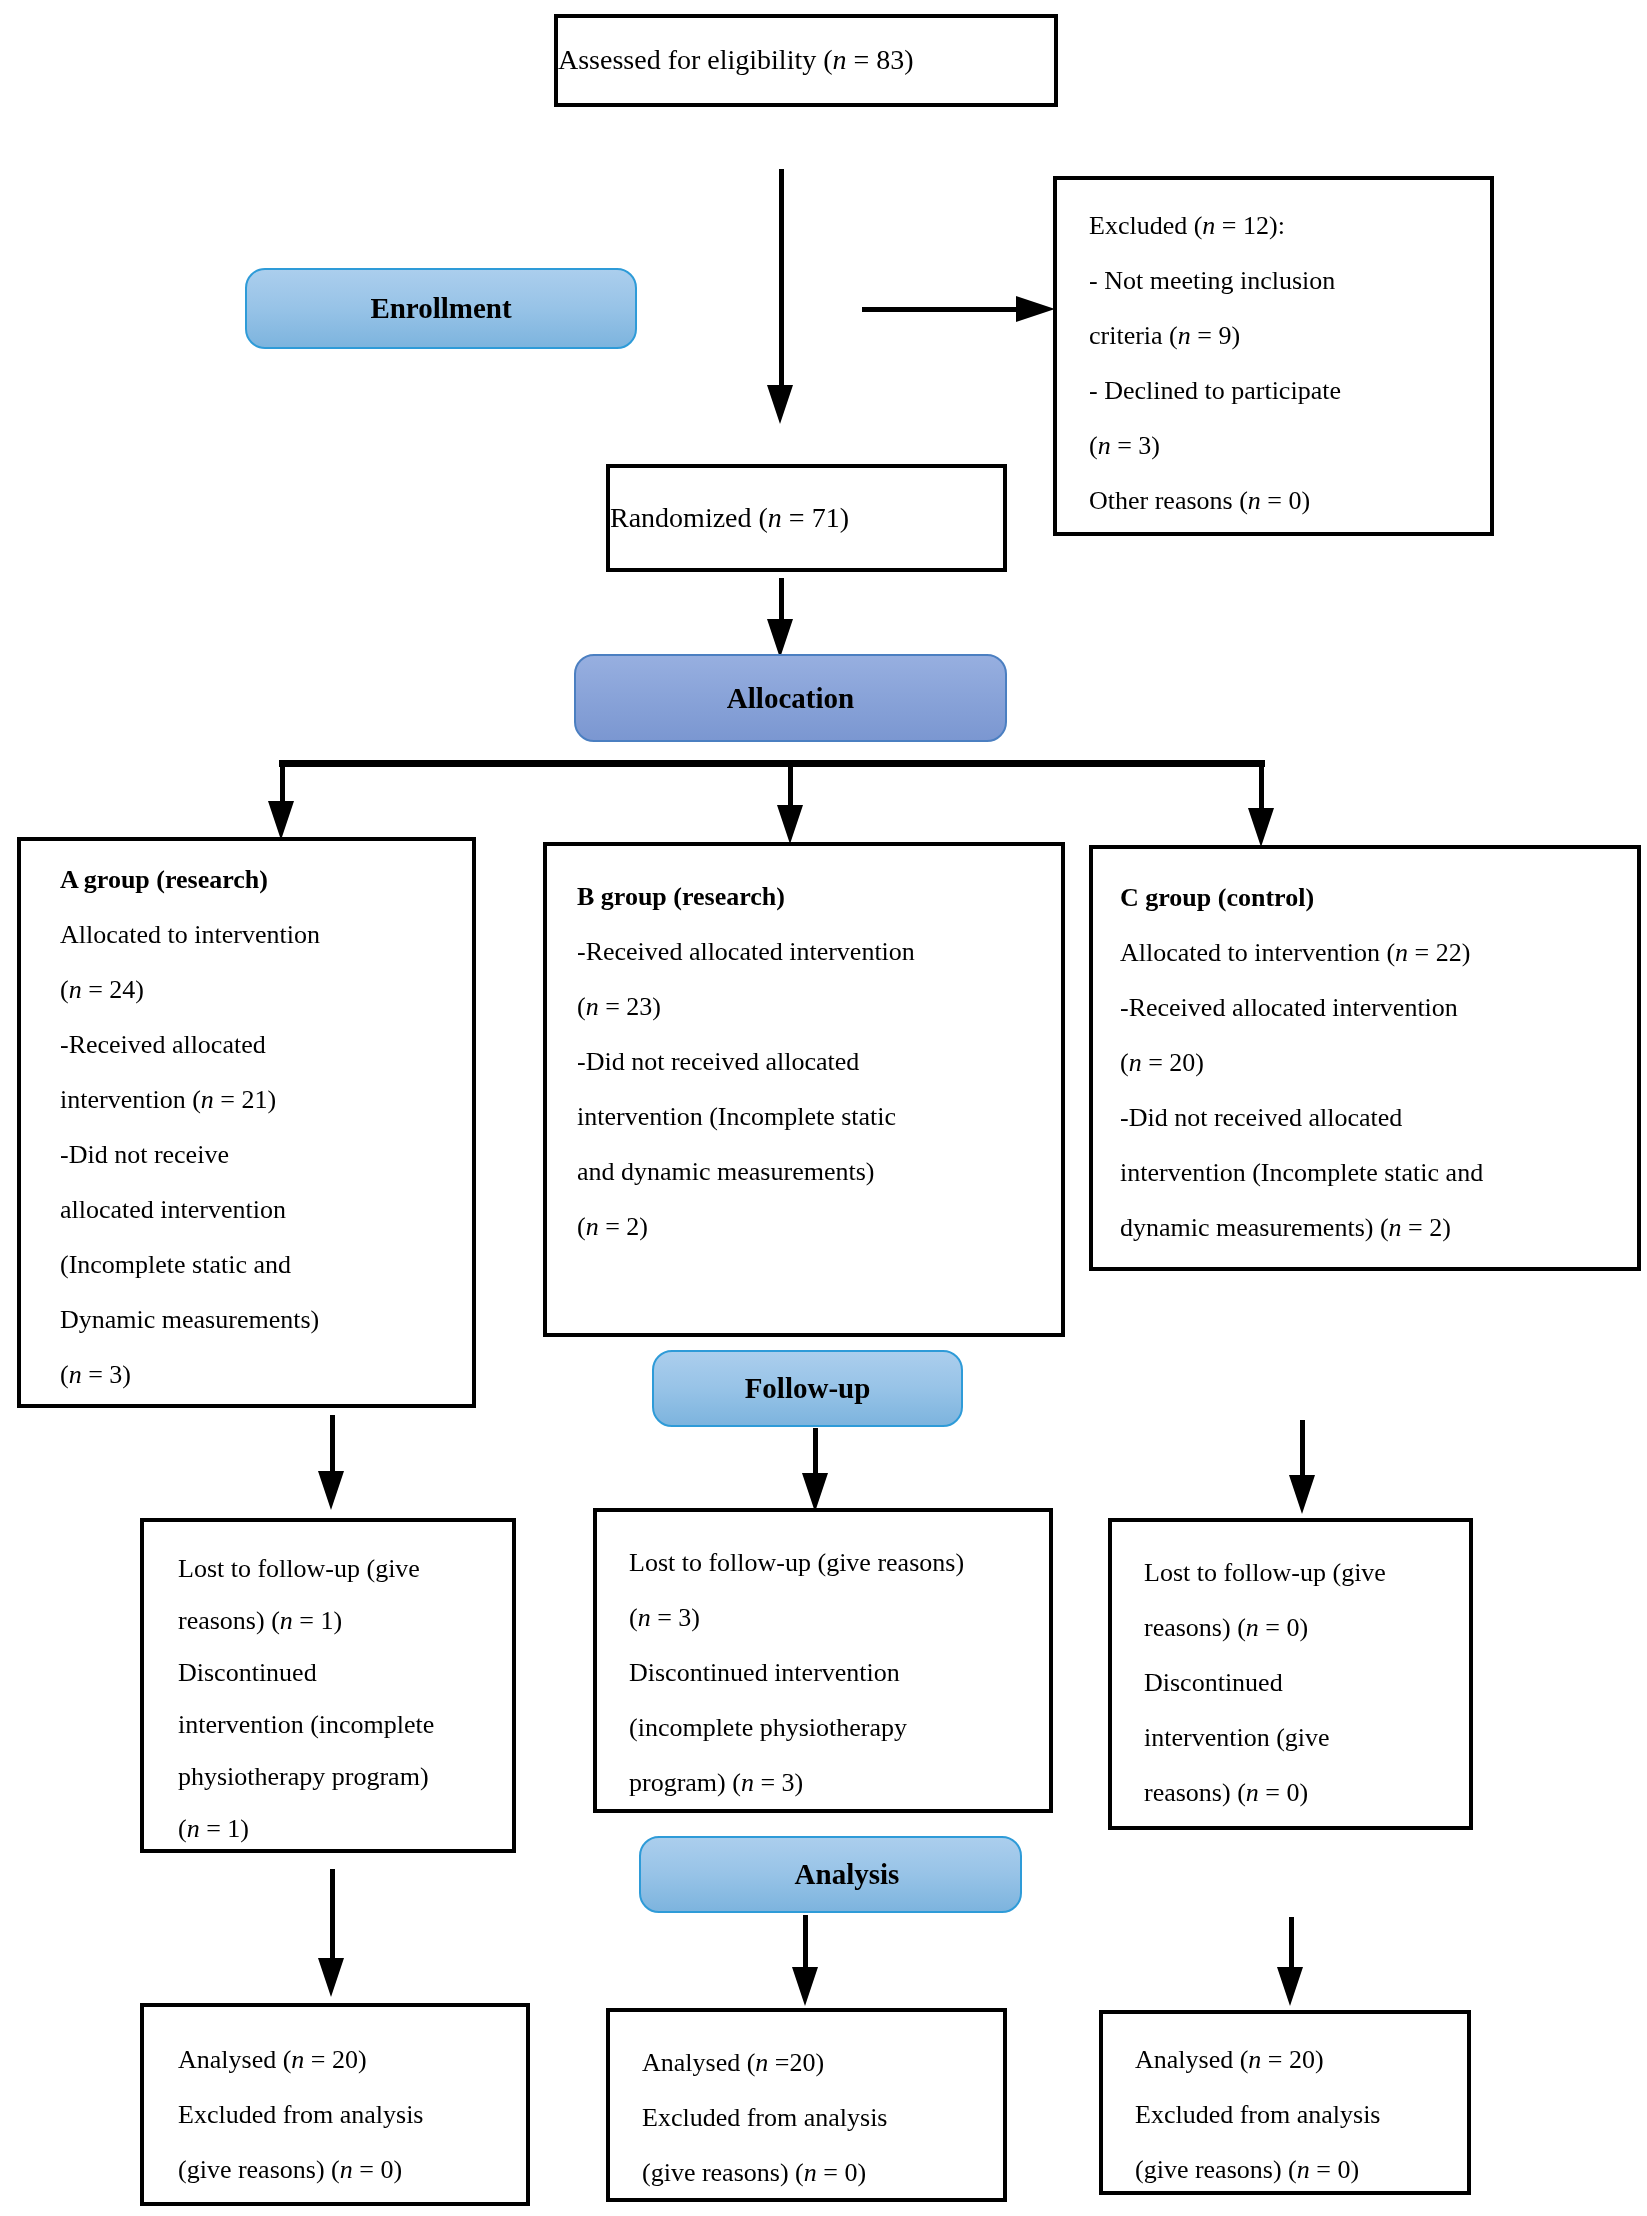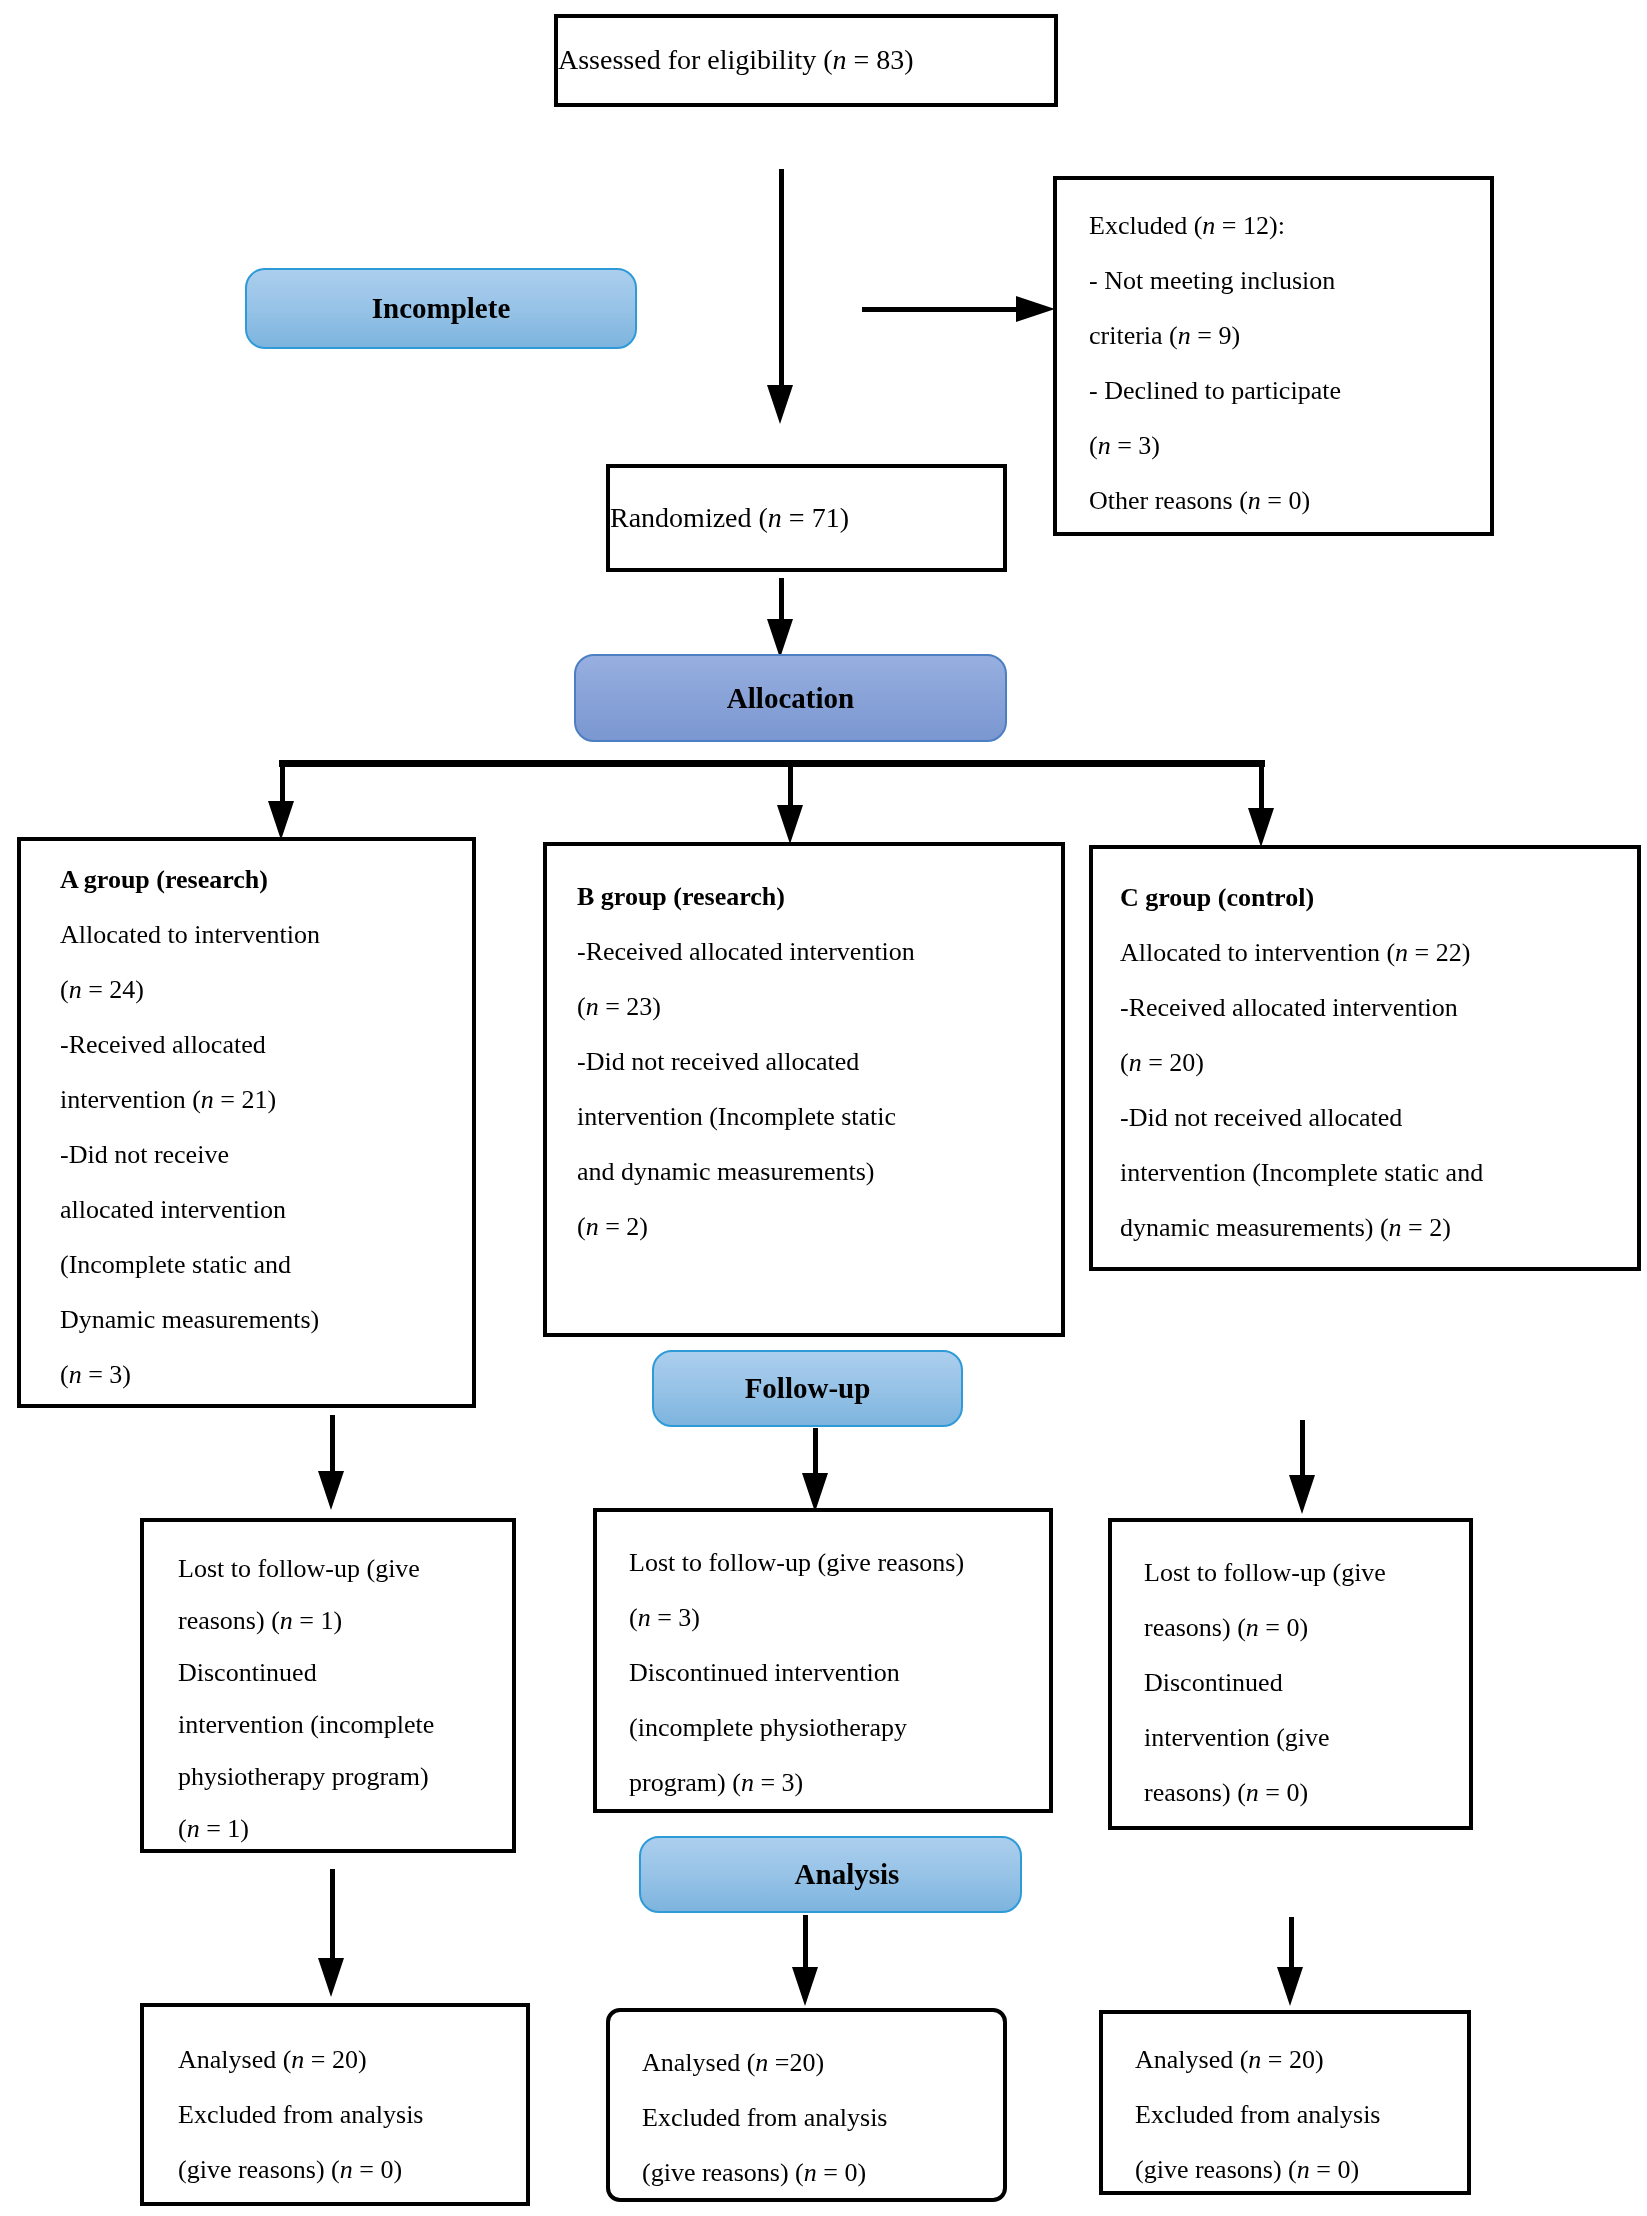--- a/index.html
+++ b/index.html
@@ -59,37 +59,37 @@
   #banner-allocation { left: 574px; top: 654px; width: 433px; height: 88px; }
   #box-group-a    { left: 17px;   top: 837px; width: 459px; height: 571px; padding: 11.4px 0 0 39px; }
   #box-group-b    { left: 543px; top: 842px; width: 522px; height: 495px; padding: 23px 0 0 30px; }
   #box-group-c    { left: 1089px; top: 845px; width: 552px; height: 426px;  padding: 20.5px 0 0 27px; }
   #banner-followup { left: 652px; top: 1350px; width: 311px; height: 77px; }
   #box-lost-a     { left: 140px;  top: 1518px; width: 376px;  height: 335px; padding: 20.5px 0 0 34px; }
   #box-lost-b     { left: 593px; top: 1508px; width: 460px; height: 305px; padding: 23px 0 9px 32px; }
   #box-lost-c     { left: 1108px; top: 1518px; width: 365px;  height: 312px; padding: 23px 0 0 32px; }
   #banner-analysis { left: 639px; top: 1836px; width: 383px; height: 77px; padding-left: 33px; }
   #box-analysed-a { left: 140px;  top: 2003px; width: 390px;  height: 203px; padding: 25px 0 0 34px; }
-  #box-analysed-b { left: 606px; top: 2008px; width: 401px;  height: 194px; padding: 23px 0 0 32px; border-radius: 14px; }
+  #box-analysed-b { left: 606px; top: 2008px; width: 401px;  height: 194px; padding: 23px 0 0 32px; }
   #box-analysed-c { left: 1099px; top: 2010px; width: 372px;  height: 185px; padding: 18px 0 0 32px; }
 </style>
 </head>
 <body>
 
 <div class="canvas">
 
   <div class="box center" id="box-assessed">
     <span class="big">Assessed for eligibility (<i>n</i> = 83)</span>
   </div>
 
   <div class="vline" style="left:779px; top:169px; height:218px;"></div>
   <div class="head-down" style="left:767px; top:385px;"></div>
 
   <div class="banner light" id="banner-enrollment">
-    <span>Incomplete</span>
+    <span>Enrollment</span>
   </div>
 
   <div class="hline" style="left:862px; top:307px; width:155px;"></div>
   <div class="head-right" style="left:1016px; top:296px;"></div>
 
   <div class="box" id="box-excluded">
     <div>
         <div class="line">Excluded (<i>n</i> = 12):</div>
         <div class="line">- Not meeting inclusion</div>
         <div class="line">criteria (<i>n</i> = 9)</div>

